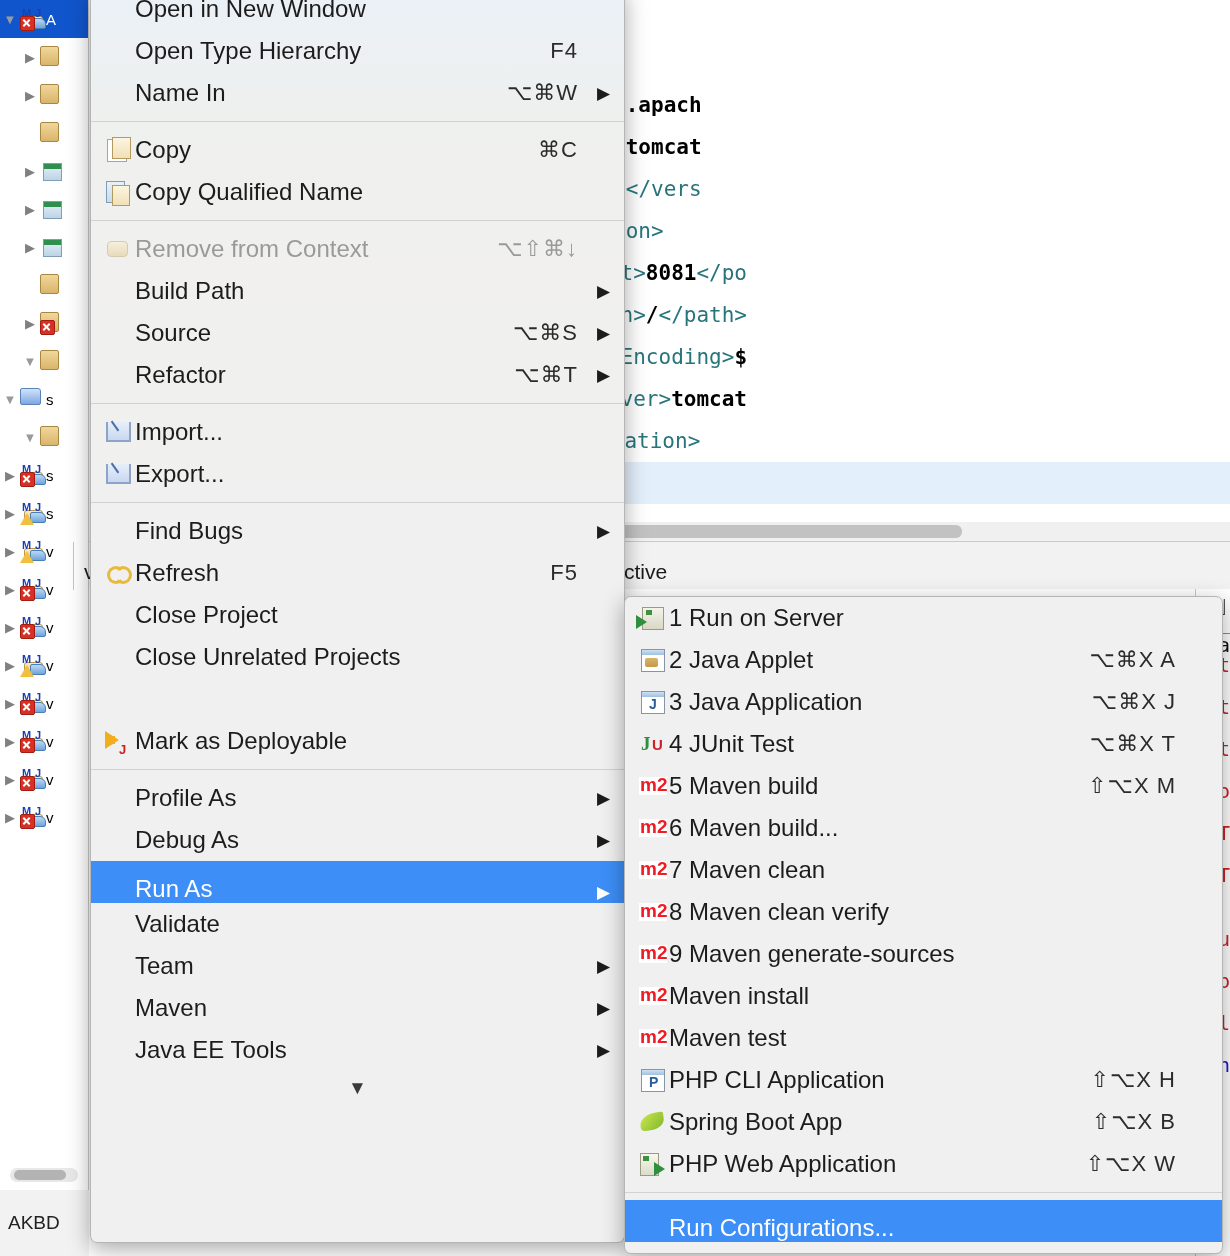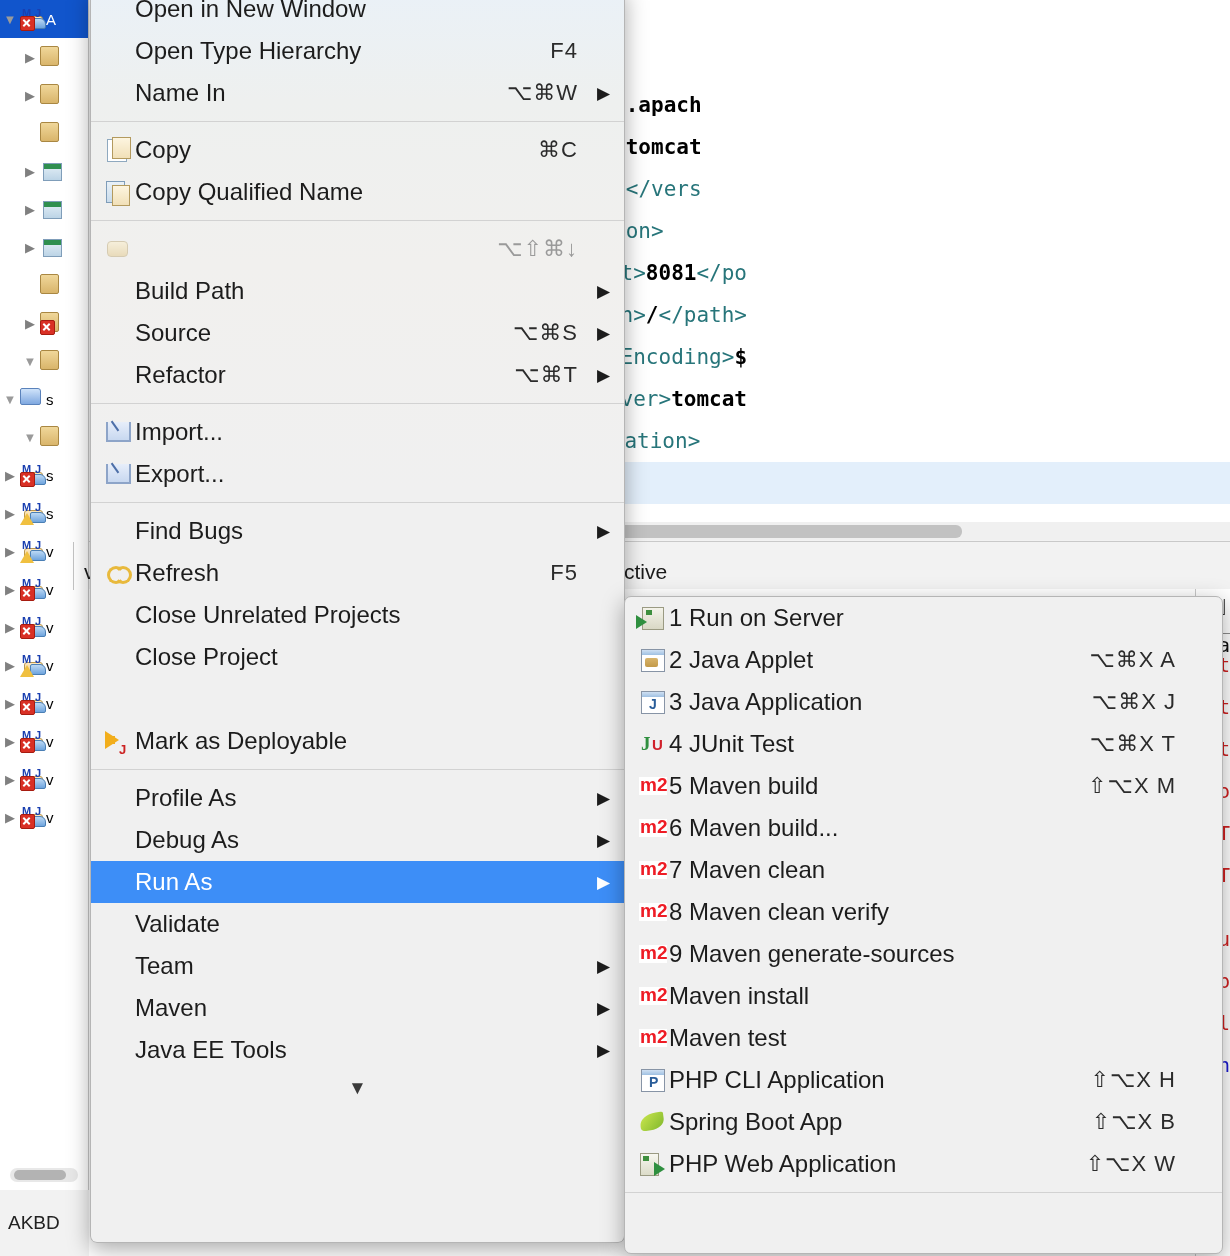--- a/index.html
+++ b/index.html
@@ -110,21 +110,21 @@
 
   .mi{position:relative;height:42px;display:flex;align-items:center;
       padding:0 14px 0 12px;box-sizing:border-box;cursor:default;}
   .mi .mico{width:32px;height:26px;position:relative;flex:0 0 32px;}
   .mi .mtext{font-size:24px;color:#1c1c1c;white-space:nowrap;
       font-family:"Liberation Sans",sans-serif;}
   .mi .maccel{margin-left:auto;font-size:22px;color:#2b2b2b;padding-right:4px;
       font-family:"Liberation Sans",sans-serif;letter-spacing:1px;}
   .mi .marrow{margin-left:12px;font-size:17px;color:#1c1c1c;width:16px;text-align:right;}
   .mi.no-arrow .marrow{visibility:hidden;}
-  .mi.hl{background:#3d8ef7;}
+  .mi.hl{background:#3d8ef7;align-items:flex-end;}
   .mi.hl .mtext,.mi.hl .maccel,.mi.hl .marrow{color:#fff;}
   .mi.dis .mtext,.mi.dis .maccel{color:#9a9a9a;}
   .msep{height:1px;background:#d2d2d2;margin:7px 0;}
   .mscroll{height:34px;display:flex;align-items:center;justify-content:center;
       font-size:19px;color:#3a3a3a;}
 
   
   .g-copy{position:absolute;left:4px;top:2px;width:18px;height:21px;background:#fff;
      border:1px solid #8fa9bf;}
   .g-copy:after{content:"";position:absolute;left:4px;top:-3px;width:17px;height:20px;
@@ -509,20 +509,21 @@
         </span>
         <span class="mtext">Copy Qualified Name</span>
         <span class="maccel"></span>
         <span class="marrow">▶</span>
       </div>
       <div class="msep"></div>
       <div class="mi no-arrow dis">
         <span class="mico">
           <span class="g-ctx"></span>
         </span>
+        <span class="mtext">Remove from Context</span>
         <span class="maccel">⌥⇧⌘↓</span>
         <span class="marrow">▶</span>
       </div>
       <div class="mi">
         <span class="mico"></span>
         <span class="mtext">Build Path</span>
         <span class="maccel"></span>
         <span class="marrow">▶</span>
       </div>
       <div class="mi">
@@ -564,27 +565,27 @@
       <div class="mi no-arrow">
         <span class="mico">
           <span class="g-refresh"></span>
         </span>
         <span class="mtext">Refresh</span>
         <span class="maccel">F5</span>
         <span class="marrow">▶</span>
       </div>
       <div class="mi no-arrow">
         <span class="mico"></span>
+        <span class="mtext">Close Project</span>
+        <span class="maccel"></span>
+        <span class="marrow">▶</span>
+      </div>
+      <div class="mi no-arrow">
+        <span class="mico"></span>
         <span class="mtext">Close Unrelated Projects</span>
-        <span class="maccel"></span>
-        <span class="marrow">▶</span>
-      </div>
-      <div class="mi no-arrow">
-        <span class="mico"></span>
-        <span class="mtext">Close Project</span>
         <span class="maccel"></span>
         <span class="marrow">▶</span>
       </div>
       <div class="mi no-arrow">
         <span class="mico"></span>
         <span class="maccel"></span>
         <span class="marrow">▶</span>
       </div>
       <div class="mi no-arrow">
         <span class="mico">
@@ -764,13 +765,19 @@
       <div class="mi no-arrow">
         <span class="mico">
           <span class="g-phpweb"></span>
         </span>
         <span class="mtext">PHP Web Application</span>
         <span class="maccel">⇧⌥X W</span>
         <span class="marrow"></span>
       </div>
     </div>
   <div class="msep"></div>
+  <div class="mi no-arrow hl">
+    <span class="mico"></span>
+    <span class="mtext">Run Configurations...</span>
+    <span class="maccel"></span>
+    <span class="marrow"></span>
+  </div>
 </div>
 
 </body></html>

